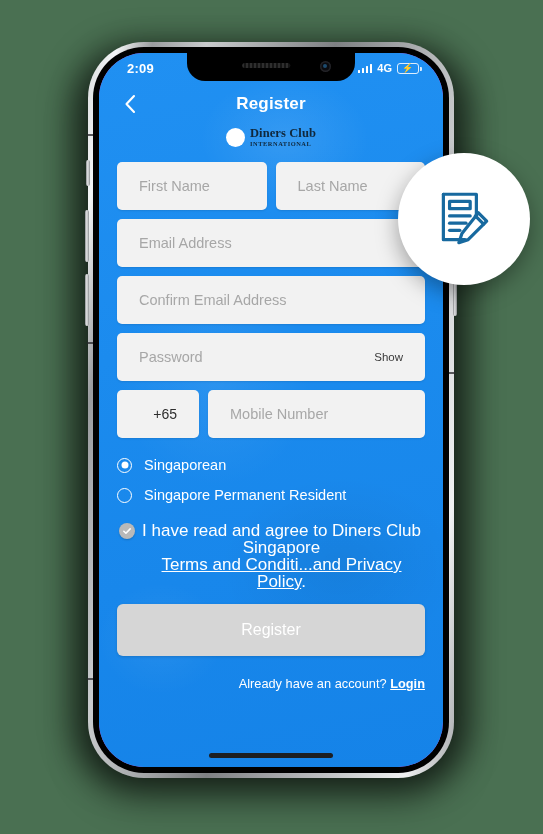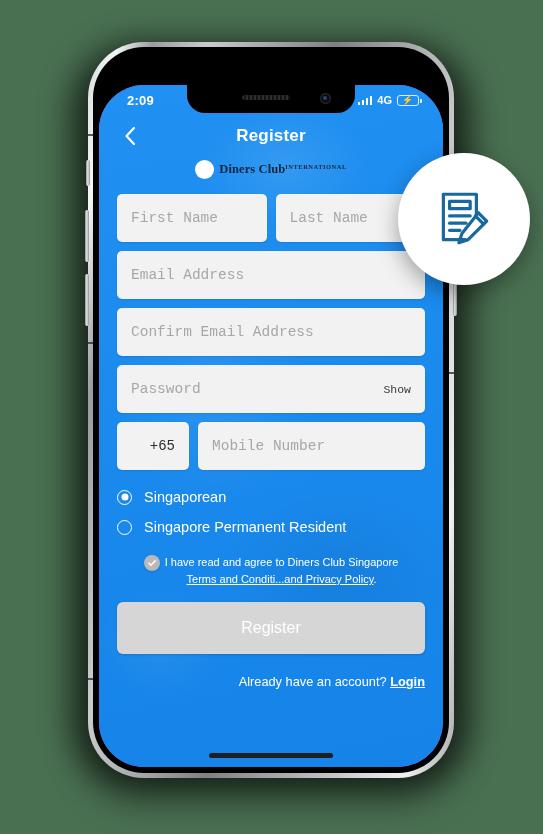--- a/index.html
+++ b/index.html
@@ -54,21 +54,20 @@
   }
   .phone-screen {
     position: absolute;
     left: 11px;
     top: 11px;
     right: 11px;
     bottom: 11px;
     border-radius: 45px;
     overflow: hidden;
     background: #d946ef;
-    margin-top: 32px;
   }
   .screen-bg {
     position: absolute;
     inset: 0;
     background:
       radial-gradient(ellipse 120px 90px at 54% 12%, rgba(255,255,255,0.10), rgba(255,255,255,0) 70%),
       radial-gradient(ellipse 140px 150px at 34% 46%, rgba(255,255,255,0.07), rgba(255,255,255,0) 70%),
       radial-gradient(ellipse 170px 130px at 70% 72%, rgba(0,0,0,0.06), rgba(0,0,0,0) 70%),
       radial-gradient(ellipse 90px 80px at 18% 82%, rgba(255,255,255,0.06), rgba(255,255,255,0) 70%),
       linear-gradient(170deg, #2090f2 0%, #1b8bee 40%, #1583e8 100%);
@@ -270,21 +269,21 @@
   }
   .dc-mark::after {
     content: "";
     position: absolute;
     left: 8.2px; top: 2.5px;
     width: 2.6px; height: 14px;
     background: #fff;
   }
   .dc-text {
     display: flex;
-    flex-direction: row;
+    flex-direction: column;
     line-height: 1;
   }
   .dc-name {
     font-family: "Liberation Serif", serif;
     font-size: 12.5px;
     font-weight: bold;
     color: #10283c;
     letter-spacing: 0.1px;
   }
   .dc-sub {
@@ -302,41 +301,40 @@
     display: flex;
     gap: 9px;
     margin-bottom: 9px;
   }
   .field {
     background: #f2f2f2;
     border-radius: 5px;
     height: 48px;
     display: flex;
     align-items: center;
-    padding: 0 14px;
+    padding: 0 22px;
     box-sizing: border-box;
     font-size: 14.5px;
     color: #a7a7a7;
     box-shadow: 0 1px 2px rgba(0,0,0,0.10);
     cursor: text;
-    font-family: Liberation Mono, monospace;
   }
   .field.full { width: 100%; }
   .field.half { flex: 1; min-width: 0; }
   .field .ph { overflow: hidden; white-space: nowrap; }
   .field.password { justify-content: space-between; gap: 44px; }
   .show-toggle {
     color: #3a3a3a;
     font-size: 11.5px;
     cursor: pointer;
     flex: none;
     padding-left: 8px;
   }
   .field.cc {
-    width: 72px;
+    width: 82px;
     flex: none;
     justify-content: flex-end;
     color: #2e2e2e;
     font-size: 14px;
   }
   .field.mobile { flex: 1; min-width: 0; }
 
   
   .radio-group { margin-top: 12px; }
   .radio-row {
@@ -386,21 +384,21 @@
     flex: none;
     margin-top: 1px;
     display: flex;
     align-items: center;
     justify-content: center;
     cursor: pointer;
     box-shadow: 0 1px 2px rgba(0,0,0,0.18);
   }
   .terms-text {
     color: #fff;
-    font-size: 11px;
+    font-size: 17px;
     line-height: 17px;
     text-align: center;
   }
   .terms-link {
     text-decoration: underline;
     cursor: pointer;
     color: #fff;
   }
 
   

